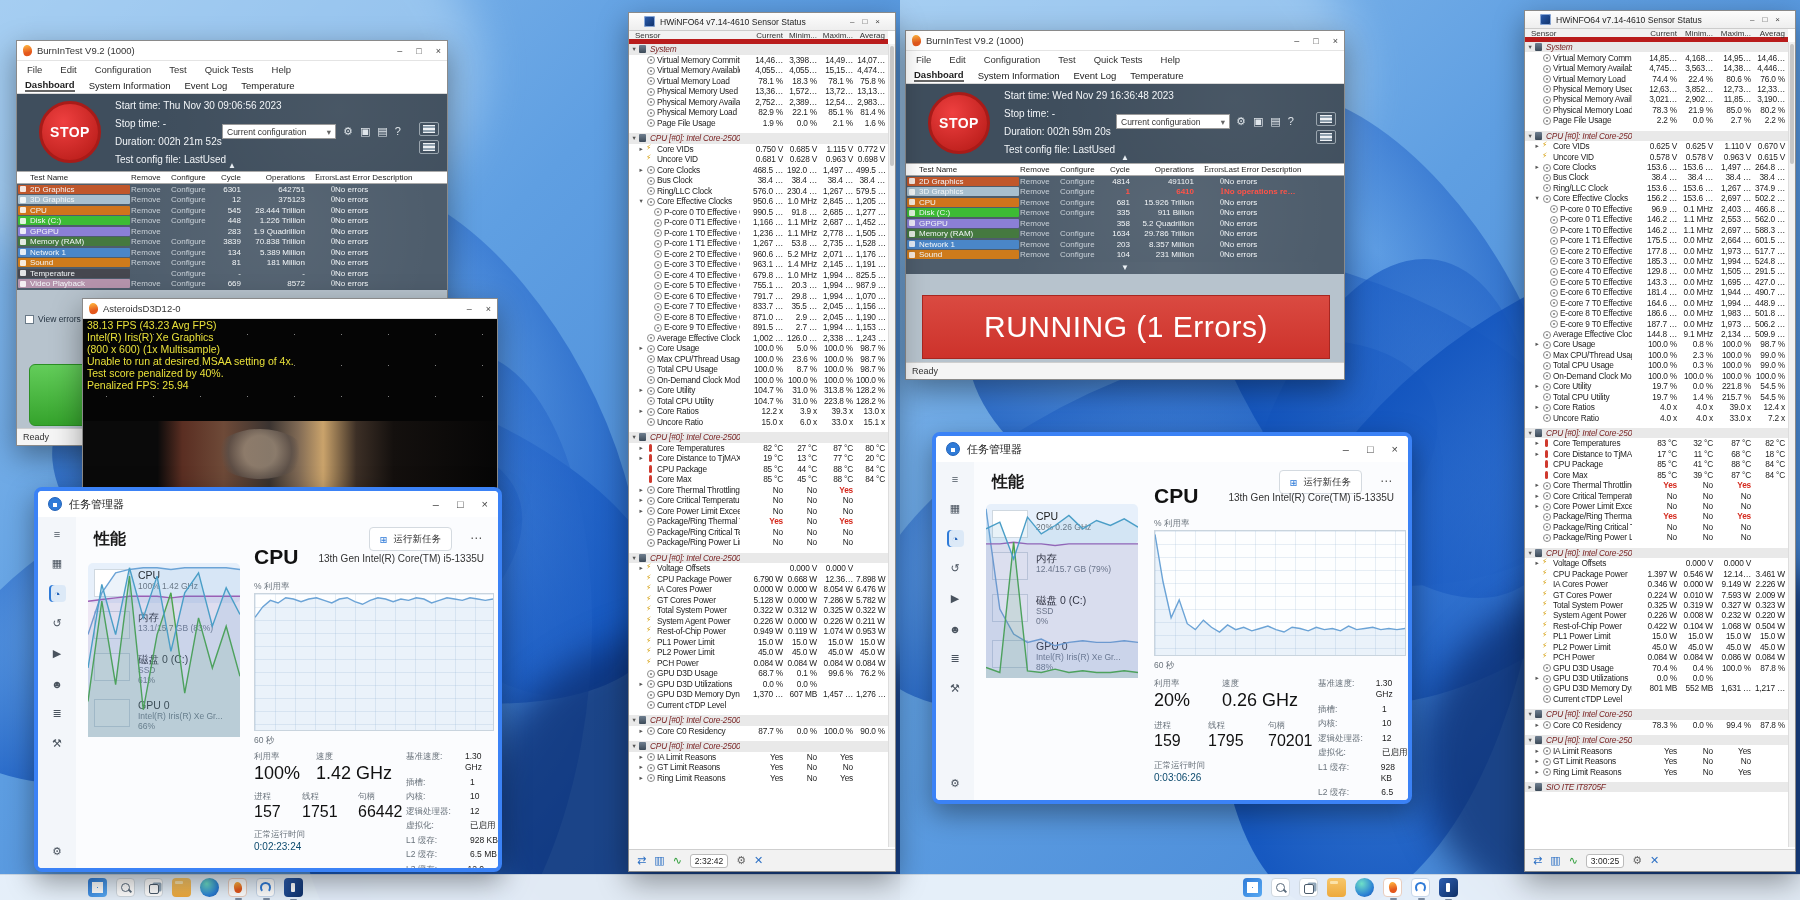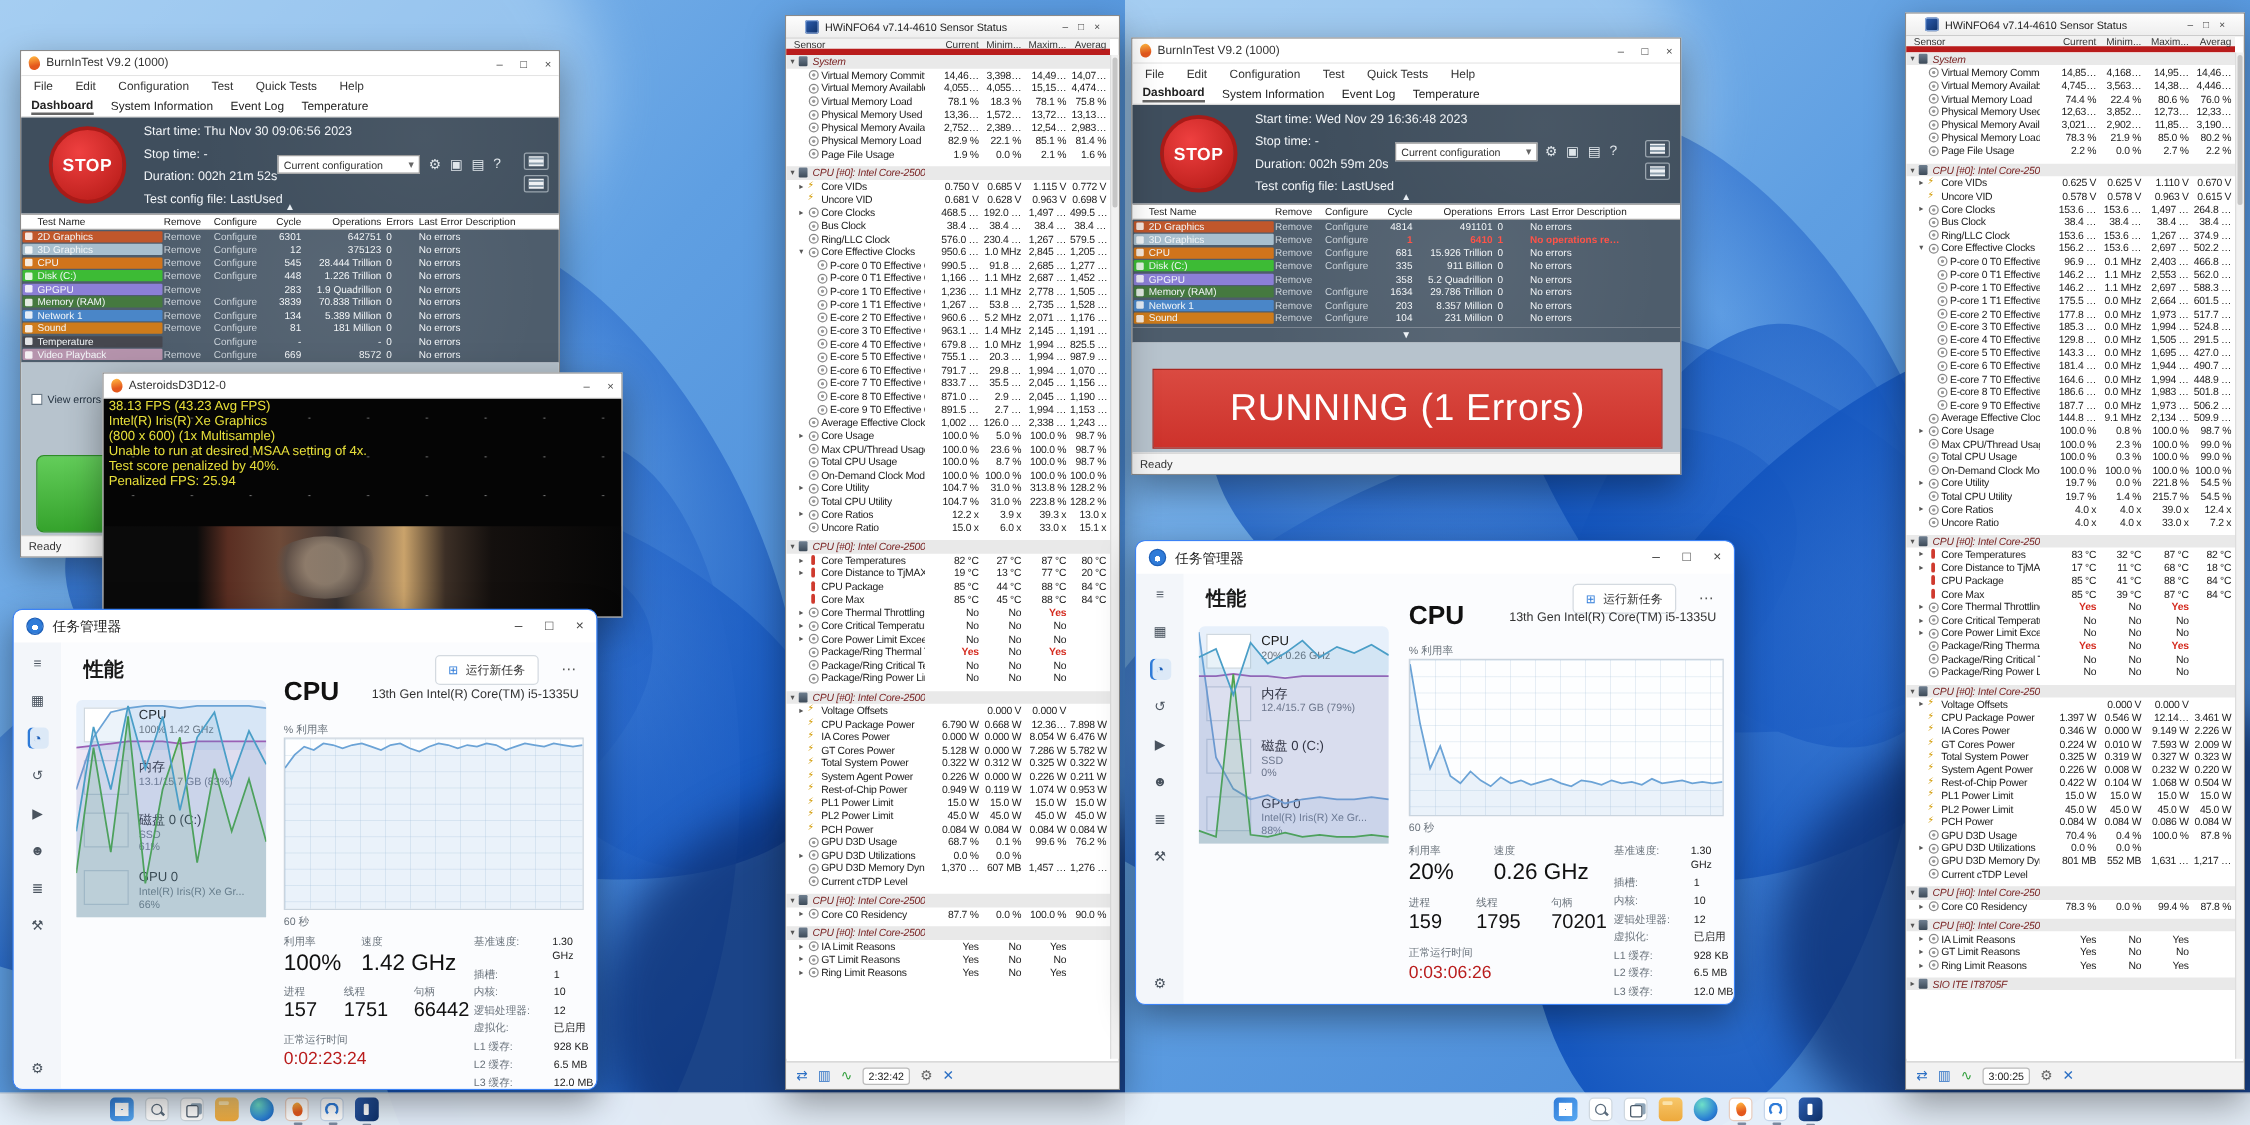--- a/index.html
+++ b/index.html
@@ -49,21 +49,21 @@
   .bit-rows{position:absolute;left:0;right:0;background:#4e5d6c;
     background-image:radial-gradient(circle at 60% 40%, rgba(255,255,255,.06), transparent 60%);}
   .bitrow{display:flex;align-items:center;height:10.5px;font-size:8px;color:#f3f6f8;}
   .bit-name{width:112px;padding-left:12px;position:relative;height:9px;line-height:9px;margin:0 1px;
     border-radius:1px;white-space:nowrap;overflow:hidden;}
   .bit-name::before{content:"";position:absolute;left:2px;top:1.5px;width:6px;height:6px;background:rgba(255,255,255,.85);border-radius:1px;}
   .c-rm{width:40px;color:#c9d1d8;}
   .c-cf{width:44px;color:#c9d1d8;}
   .c-cy{width:30px;text-align:right;padding-right:4px;}
   .c-op{width:64px;text-align:right;padding-right:4px;}
-  .c-er{width:26px;text-align:left;}
+  .c-er{width:26px;text-align:right;font-family:Liberation Serif, serif;}
   .c-de{flex:1;white-space:nowrap;overflow:hidden;}
   .bitrow.err .c-cy,.bitrow.err .c-op,.bitrow.err .c-er,.bitrow.err .c-de{color:#ff5348;font-weight:bold;}
   .bit-band{position:absolute;left:0;right:0;background:#b7c3cd;}
   .listarrow{position:absolute;left:0;right:0;text-align:center;color:#eef2f6;font-size:8px;}
   .runbanner{position:absolute;background:linear-gradient(#da4a41,#cd322b);border:1px solid #a82620;
     color:#fff;display:flex;align-items:center;justify-content:center;font-size:30px;letter-spacing:.5px;}
   .statusbar{position:absolute;left:0;right:0;bottom:0;height:17px;background:#f5f5f5;border-top:1px solid #cfcfcf;
     font-size:9px;color:#333;display:flex;align-items:center;padding:0 6px;}
   .cb{width:9px;height:9px;background:#fff;border:1px solid #6a7a88;margin-right:4px;}
   .viewerrors{position:absolute;display:flex;align-items:center;font-size:8.5px;color:#243240;}
@@ -72,21 +72,21 @@
   
   .ast-body{position:absolute;left:0;right:0;top:20px;bottom:0;background:#050505;overflow:hidden;
     background-image:radial-gradient(rgba(255,255,255,.5) .6px, transparent 1px);background-size:47px 31px;}
   .ast-line{font-size:10.5px;line-height:12px;color:#e8e03a;font-family:"Liberation Sans",sans-serif;padding-left:4px;white-space:nowrap;}
   .ast-photo{position:absolute;left:0;right:0;bottom:0;height:72px;
     background:linear-gradient(90deg,#0a0a0a 0 18%,#5a2e22 24%,#6e4a38 34%,#3a3330 45%,#806a55 52%,#caa36b 58%,#3c2f26 66%,#14100e 75%,#060606 100%);}
   .ast-photo::before{content:"";position:absolute;left:32%;top:8px;width:90px;height:50px;border-radius:50%;
     background:radial-gradient(circle at 50% 45%, #9b8a78 0 30%, #5c5049 60%, transparent 75%);opacity:.8;}
 
   
-  .tm{border-radius:8px;overflow:hidden;border:1px solid #3b82f6;}
+  .tm{border-radius:8px;overflow:hidden;border:4px solid #3b82f6;margin-left:24px;}
   .tm-tbar{position:absolute;left:0;right:0;top:0;height:26px;background:#fff;display:flex;align-items:center;
     padding:0 10px;font-size:11px;color:#222;}
   .tm-gauge{width:14px;height:14px;border-radius:50%;margin-right:7px;
     background:radial-gradient(circle at 50% 58%, #fff 0 24%, #2f7bd8 26%);border:1.5px solid #1d5fb8;}
   .tm-rail{position:absolute;left:0;top:26px;bottom:0;width:38px;background:#f3f6fa;display:flex;flex-direction:column;
     align-items:center;padding:8px 0;gap:13px;}
   .ri{width:17px;height:17px;display:flex;align-items:center;justify-content:center;font-size:11px;color:#49535e;
     border-radius:4px;}
   .ri.sel{background:#dce9f7;box-shadow:inset 2px 0 0 #2f7bd8;color:#1d5fb8;}
   .ri.pushend{margin-top:auto;}
@@ -108,21 +108,21 @@
     background-image:linear-gradient(rgba(160,190,215,.25) 1px,transparent 1px),linear-gradient(90deg,rgba(160,190,215,.25) 1px,transparent 1px);
     background-size:100% 13px,20px 100%;}
   .tm-graph svg,.spark svg{position:absolute;inset:0;width:100%;height:100%;}
   .gline{fill:none;stroke:currentColor;stroke-width:1.4;vector-effect:non-scaling-stroke;}
   .garea{fill:currentColor;opacity:.13;stroke:none;}
   .sp-cpu{color:#6ba3d6;} .sp-mem{color:#9a5fb5;} .sp-dsk{color:#4da34d;} .sp-gpu{color:#4a9ec7;}
   .tm-xlab{position:absolute;font-size:8.5px;color:#6a737c;}
   .stat-l{position:absolute;font-size:8.5px;color:#6a737c;}
   .stat-v1{position:absolute;font-size:18px;color:#111;}
   .stat-v2{position:absolute;font-size:16px;color:#111;}
-  .stat-v3{position:absolute;font-size:14px;color:#b91c1c;}
+  .stat-v3{position:absolute;font-size:10px;color:#0c4a6e;}
   .tm-rcol{position:absolute;display:flex;flex-direction:column;gap:3.5px;}
   .tm-rrow{display:flex;font-size:8.5px;line-height:11px;}
   .tm-rrow .k{width:64px;color:#6a737c;}
   .tm-rrow .v{color:#222;}
 
   
   .hw-tbar{position:absolute;left:0;right:0;top:0;height:18px;background:linear-gradient(#fdfdfd,#eee);
     display:flex;align-items:center;padding:0 15px;font-size:8.6px;color:#222;border-bottom:1px solid #ccc;}
   .hw-app{width:11px;height:11px;border-radius:2px;margin-right:5px;background:linear-gradient(135deg,#2d5fb2,#0e2f66);
     box-shadow:inset 0 0 0 1px #89a8d8;}

